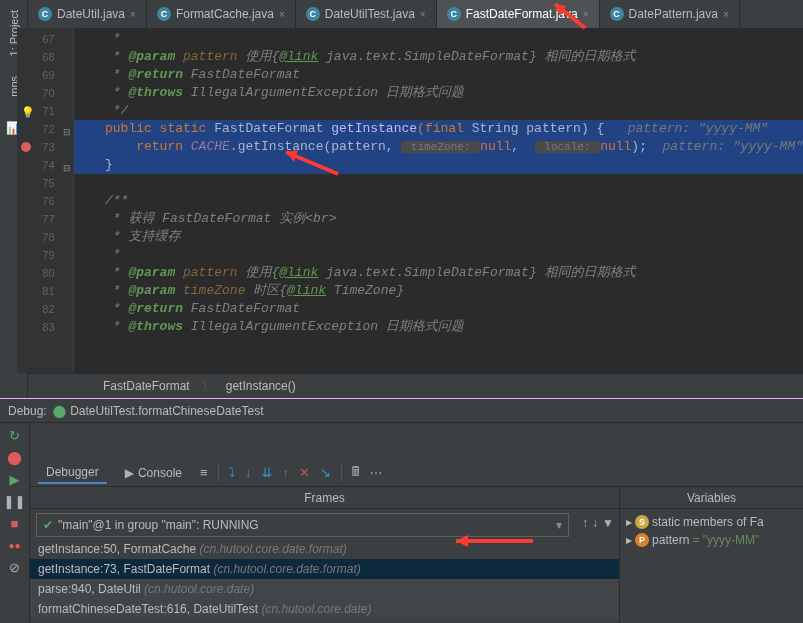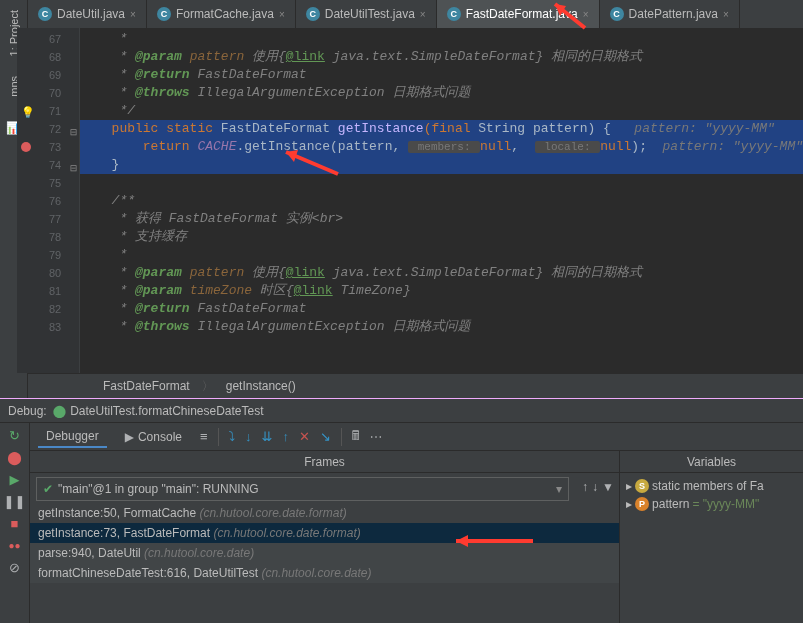--- a/index.html
+++ b/index.html
@@ -117,21 +117,21 @@
   line-height: 18px;
   white-space: pre;
   padding-left: 8px;
 }
 .hl-line {
   background: #214283;
 }
 .c-comment { color: #808080; font-style: italic; }
 .c-tag { color: #629755; font-style: italic; font-weight: bold; }
 .c-tagparam { color: #8a653b; font-style: italic; }
-.c-link { color: #629755; text-decoration: underline; }
+.c-link { color: #629755; font-style: italic; text-decoration: underline; }
 .c-kw { color: #cc7832; }
 .c-type { color: #a9b7c6; }
 .c-method { color: #c4b5fd; }
 .c-field { color: #9876aa; font-style: italic; }
 .c-str { color: #6a8759; }
 .c-hint { color: #787878; font-style: italic; }
 .c-hintbox { background: #4a4a4a; color: #787878; padding: 0 3px; border-radius: 2px; font-style: normal; font-size: 11px; }
 .breadcrumb {
   position: absolute;
   left: 28px; top: 373px;
@@ -177,20 +177,21 @@
 }
 .debug-sidebar .icn { width: 16px; height: 16px; color: #afb1b3; font-size: 13px; cursor: pointer; display:flex; align-items:center; justify-content:center;}
 .debug-main { flex: 1; display: flex; flex-direction: column; }
 .debug-toolbar {
   display: flex;
   align-items: center;
   height: 28px;
   padding: 0 8px;
   gap: 10px;
   border-bottom: 1px solid #2b2b2b;
+  margin-top: 36px;
 }
 .debug-toolbar .tab-btn { padding: 3px 8px; color: #bbb; cursor: pointer; display:flex; align-items:center; gap:4px;}
 .debug-toolbar .tab-btn.active {  border-bottom: 2px solid #4a88c7; }
 .debug-toolbar .sep { width: 1px; height: 18px; background: #555; }
 .debug-toolbar .ticn { color: #afb1b3; cursor: pointer; font-size: 13px;}
 .panes { flex: 1; display: flex; }
 .frames-pane { width: 590px; border-right: 1px solid #2b2b2b; display: flex; flex-direction: column; }
 .vars-pane { flex: 1; display: flex; flex-direction: column; }
 .pane-header {
   height: 22px;
@@ -289,21 +290,21 @@
     <div class="ln">82</div>
     <div class="ln">83</div>
   </div>
   <div class="code">
     <div class="line"><span class="c-comment">    *</span></div>
     <div class="line"><span class="c-comment">    * </span><span class="c-tag">@param</span><span class="c-tagparam"> pattern</span><span class="c-comment"> 使用{</span><span class="c-link">@link</span><span class="c-comment"> java.text.SimpleDateFormat}</span><span class="c-comment"> 相同的日期格式</span></div>
     <div class="line"><span class="c-comment">    * </span><span class="c-tag">@return</span><span class="c-comment"> FastDateFormat</span></div>
     <div class="line"><span class="c-comment">    * </span><span class="c-tag">@throws</span><span class="c-comment"> IllegalArgumentException</span><span class="c-comment"> 日期格式问题</span></div>
     <div class="line"><span class="c-comment">    */</span></div>
     <div class="line hl-line"><span class="c-kw">   public static </span><span class="c-type">FastDateFormat </span><span class="c-method">getInstance</span><span class="c-kw">(final </span><span class="c-type">String pattern) {</span><span class="c-hint">   pattern: "yyyy-MM"</span></div>
-    <div class="line hl-line"><span class="c-kw">       return </span><span class="c-field">CACHE</span><span>.getInstance(pattern, </span><span class="c-hintbox"> members: </span><span class="c-kw">null</span><span>,  </span><span class="c-hintbox"> locale: </span><span class="c-kw">null</span><span>);</span><span class="c-hint">  pattern: "yyyy-MM"</span></div>
+    <div class="line hl-line"><span class="c-kw">       return </span><span class="c-field">CACHE</span><span>.getInstance(pattern, </span><span class="c-hintbox"> timeZone: </span><span class="c-kw">null</span><span>,  </span><span class="c-hintbox"> locale: </span><span class="c-kw">null</span><span>);</span><span class="c-hint">  pattern: "yyyy-MM"</span></div>
     <div class="line hl-line"><span>   }</span></div>
     <div class="line"></div>
     <div class="line"><span class="c-comment">   /**</span></div>
     <div class="line"><span class="c-comment">    * 获得 FastDateFormat 实例&lt;br&gt;</span></div>
     <div class="line"><span class="c-comment">    * 支持缓存</span></div>
     <div class="line"><span class="c-comment">    *</span></div>
     <div class="line"><span class="c-comment">    * </span><span class="c-tag">@param</span><span class="c-tagparam"> pattern</span><span class="c-comment"> 使用{</span><span class="c-link">@link</span><span class="c-comment"> java.text.SimpleDateFormat}</span><span class="c-comment"> 相同的日期格式</span></div>
     <div class="line"><span class="c-comment">    * </span><span class="c-tag">@param</span><span class="c-tagparam"> timeZone</span><span class="c-comment"> 时区{</span><span class="c-link">@link</span><span class="c-comment"> TimeZone}</span></div>
     <div class="line"><span class="c-comment">    * </span><span class="c-tag">@return</span><span class="c-comment"> FastDateFormat</span></div>
     <div class="line"><span class="c-comment">    * </span><span class="c-tag">@throws</span><span class="c-comment"> IllegalArgumentException</span><span class="c-comment"> 日期格式问题</span></div>

